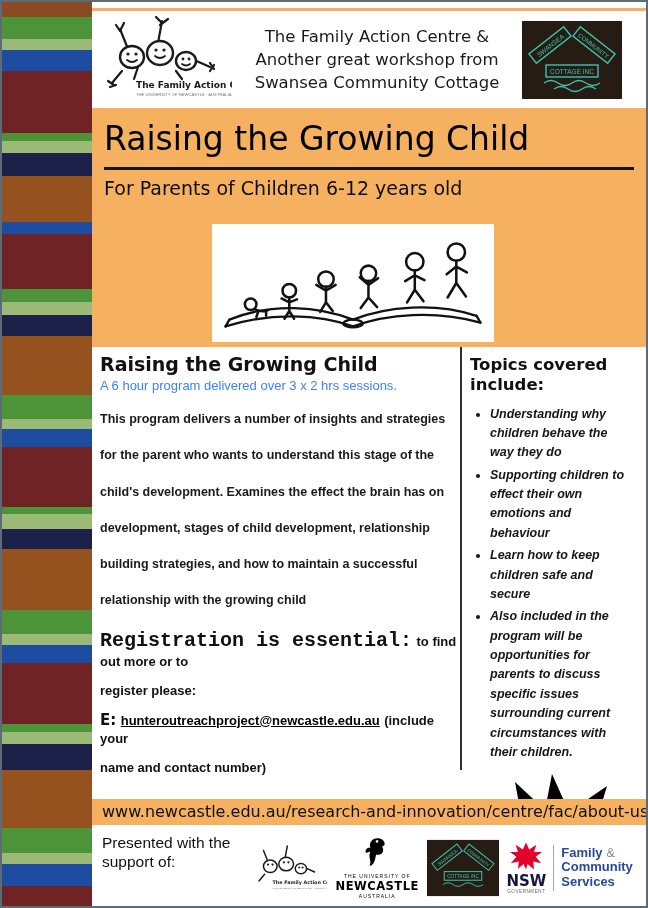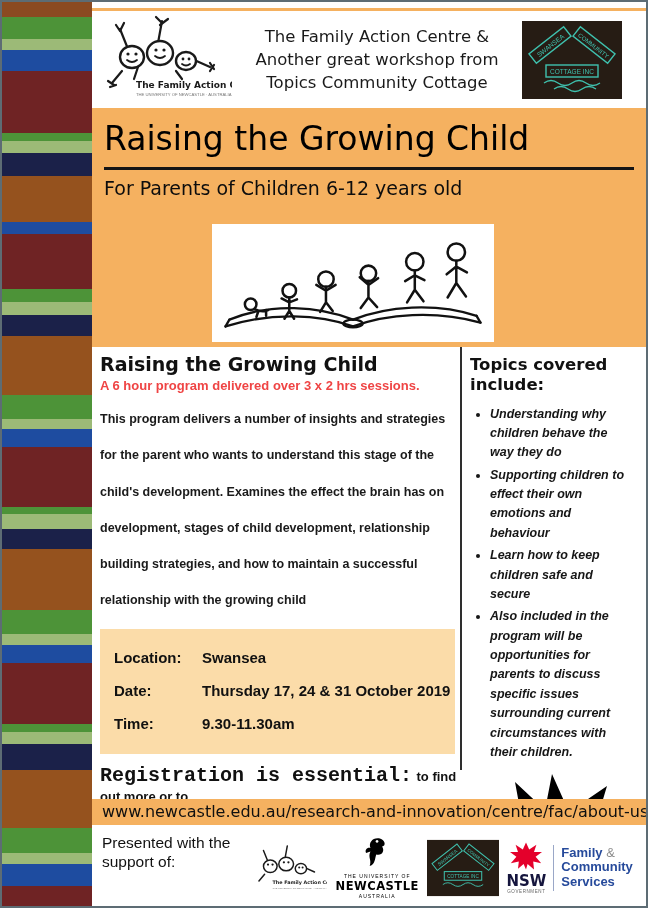--- a/index.html
+++ b/index.html
@@ -26,21 +26,21 @@
   .pic{position:absolute;left:120px;top:116px;width:282px;height:118px;background:#fff;
        display:flex;align-items:center;justify-content:center;}
 
   
   .main{position:absolute;left:0;top:345px;width:100%;height:452px;display:flex;background:#fff;}
   .col-left{width:368px;flex:0 0 auto;padding:4px 0 0 8px;box-sizing:border-box;}
   .divider{width:2px;height:423px;background:#2e2e2e;flex:0 0 auto;}
   .col-right{flex:1;padding:2px 12px 9px 8px;box-sizing:border-box;}
 
   .prog-h{font-family:"DejaVu Sans",sans-serif;font-size:19px;font-weight:bold;margin:2px 0 3px 0;}
-  .prog-intro{font-size:13px;font-weight:700;color:#ef4444;}
+  .prog-intro{font-size:13px;font-weight:400;color:#3b82f6;}
   .prog-desc{font-size:12.5px;font-weight:600;color:#1a1a1a;line-height:2.9;margin-top:8px;width:356px;}
 
   .details{margin-top:10px;width:355px;box-sizing:border-box;background:#FBDCA9;padding:20px 0 6px 14px;}
   .detail-row{display:flex;font-size:15px;font-weight:700;margin-bottom:16px;}
   .detail-label{width:88px;flex:0 0 auto;}
 
   .reg{margin-top:10px;font-weight:700;}
   .reg-l1{margin-top:8px;}
   .reg-big{font-family:Liberation Mono, monospace;font-size:20px;font-weight:700;}
   .reg-small{font-size:13px;font-weight:700;}
@@ -186,21 +186,21 @@
             <path d="M57,41 q5,4 10,0"></path>
             <path d="M84,49 q4,3 8,0"></path>
         </g>
         <text x="38" y="73" font-family="DejaVu Sans, sans-serif" font-size="9" font-weight="bold" fill="#1a1a1a">The Family Action Centre</text>
         <text x="38" y="81" font-family="Liberation Sans, sans-serif" font-size="4.2" fill="#777">THE UNIVERSITY OF NEWCASTLE · AUSTRALIA</text>
       </svg>
 
       <div class="tagline">
         <div>The Family Action Centre &amp;</div>
         <div>Another great workshop from</div>
-        <div>Topics Community Cottage</div>
+        <div>Swansea Community Cottage</div>
       </div>
 
       <svg class="cottage-logo" viewBox="0 0 100 78">
         <rect x="0" y="0" width="100" height="78" fill="#261c14"></rect>
         <g transform="rotate(-38 28 24)">
           <rect x="6" y="18" width="44" height="12" fill="none" stroke="#3FC1AE" stroke-width="1.4"></rect>
           <text x="28" y="27" text-anchor="middle" font-family="Liberation Sans, sans-serif" font-size="6.5" fill="#3FC1AE">SWANSEA</text>
         </g>
         <g transform="rotate(38 72 24)">
           <rect x="50" y="18" width="44" height="12" fill="none" stroke="#3FC1AE" stroke-width="1.4"></rect>
@@ -245,37 +245,20 @@
         </svg>
       </div>
     </section>
 
     <section class="main">
       <div class="col-left">
         <div class="prog-h">Raising the Growing Child</div>
         <div class="prog-intro">A 6 hour program delivered over 3 x 2 hrs sessions.</div>
         <div class="prog-desc">This program delivers a number of insights and strategies for the parent who wants to understand this stage of the child's development.  Examines the effect the brain has on development, stages of child development,  relationship building strategies, and how to maintain a successful relationship with the growing child</div>
 
-        <div class="details">
-
-            <div class="detail-row">
-              <span class="detail-label">Location:</span>
-              <span class="detail-value">Swansea</span>
-            </div>
-
-            <div class="detail-row">
-              <span class="detail-label">Date:</span>
-              <span class="detail-value">Thursday 17, 24 &amp; 31 October 2019</span>
-            </div>
-
-            <div class="detail-row">
-              <span class="detail-label">Time:</span>
-              <span class="detail-value">9.30-11.30am</span>
-            </div>
-          </div>
 
         <div class="reg">
           <div class="reg-l1">
             <span class="reg-big">Registration is essential:</span>
             <span class="reg-small">to find out more or to</span>
           </div>
           <div class="reg-l2">register please:</div>
           <div class="reg-l3">
             <span class="reg-elabel">E:</span>
             <a class="email" href="#">hunteroutreachproject@newcastle.edu.au</a>

